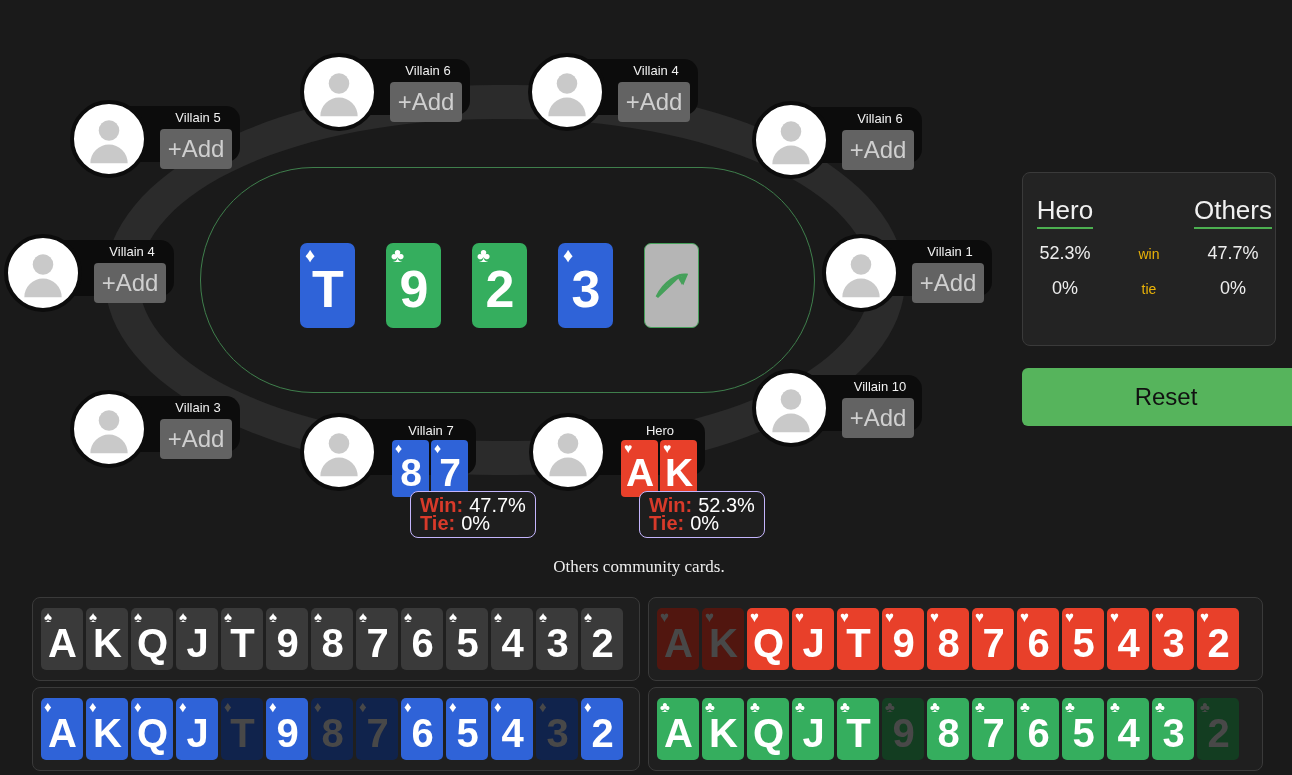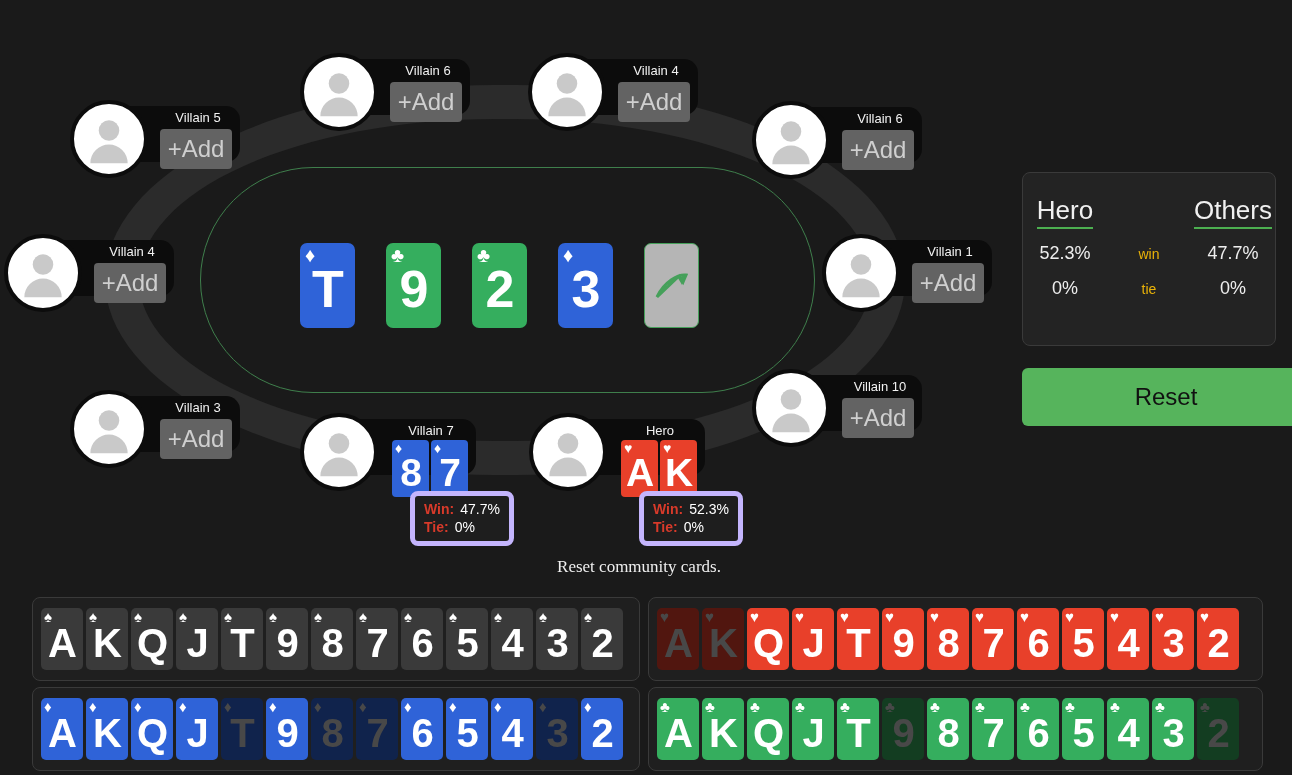--- a/index.html
+++ b/index.html
@@ -109,24 +109,24 @@
     font-size: 39px; font-weight: bold; color: #fff;
     line-height: 1; position: relative; top: 4px; letter-spacing: -1px;
   }
   .hole-card .pip {
     position: absolute; left: 3px; top: 1px; font-size: 14px; color: #fff; line-height: 1;
   }
   .equity-badge {
     position: absolute;
     left: 72px; top: 72px;
     background: #1e1e1e;
-    border: 5px solid #c4b5fd;
+    border: 1px solid #c4b5fd;
     border-radius: 8px;
     padding: 4px 9px 5px 9px;
-    font-size: 14px;
+    font-size: 20px;
     white-space: nowrap;
   }
   .equity-badge .row { display: flex; gap: 6px; line-height: 18px; }
   .equity-badge .lbl { color: #d83a2a; font-weight: bold; }
   .equity-badge .val { color: #ffffff; }
 
   
   #results {
     position: absolute; left: 1022px; top: 172px;
     width: 254px; height: 174px;
@@ -416,21 +416,21 @@
           <div class="col res-lbl">tie</div>
           <div class="col res-val">0%</div>
         </div>
       </div>
   </div>
 
   <div id="reset-btn">
     <span>Reset</span>
   </div>
 
-  <div id="hint">Reset community cards.</div>
+  <div id="hint">Others community cards.</div>
 
   <div class="picker-grid" id="picker-grid">
       <div class="suit-panel">
         <div class="pick-card suit-s">
           <span class="pip">♠</span>
           <span class="rank">A</span>
         </div>
         <div class="pick-card suit-s">
           <span class="pip">♠</span>
           <span class="rank">K</span>

